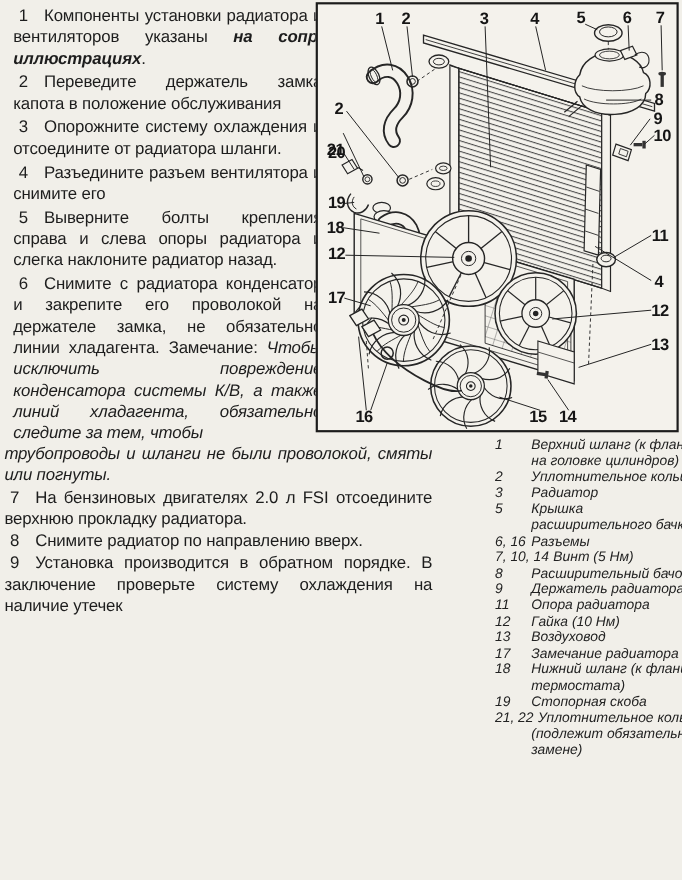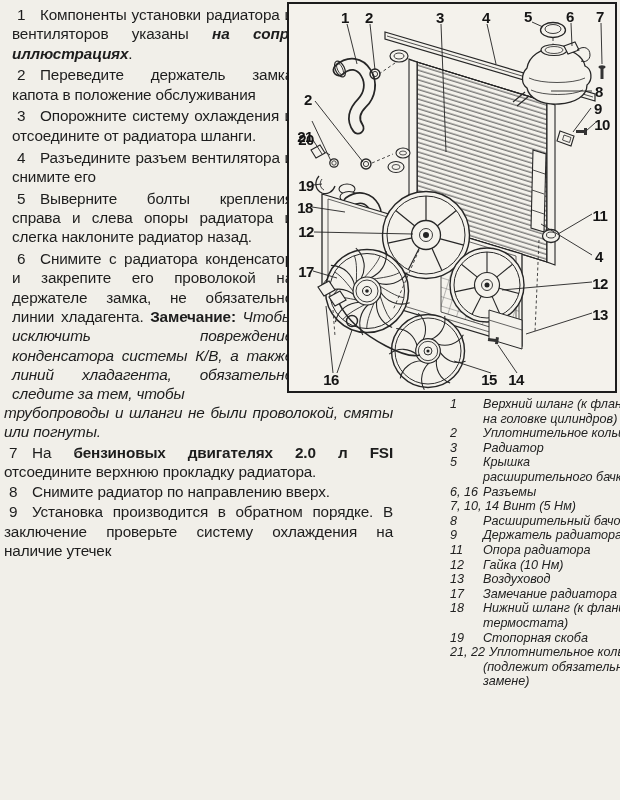--- a/index.html
+++ b/index.html
@@ -4,21 +4,21 @@
 <style>
   html,body{margin:0;padding:0;}
   body{
     width:620px;height:800px;position:relative;overflow:hidden;
     background:#f1efe9;color:#1d1d1d;
     font-family:"Liberation Sans", sans-serif;
   }
   
   .instr{margin:0 0 2.5px 0;text-align:justify;font-size:15.3px;line-height:19.3px;letter-spacing:-0.15px;}
   .pnum{display:inline-block;width:28px;text-indent:5px;font-weight:normal;}
-  .b{font-weight:bold;}
+  .b{font-weight:normal;}
   .i{font-style:italic;}
   .b.i{font-weight:bold;font-style:italic;}
   #left-col{position:absolute;left:12px;top:5px;width:281px;}
   #bottom-col{position:absolute;left:4px;top:403px;width:389px;}
   #bottom-col .instr{margin-bottom:1px;}
   
   #diagram{
     position:absolute;left:287px;top:2px;width:330px;height:391px;
     border:2px solid #1c1c1c;background:#f4f2ec;box-sizing:border-box;
   }

